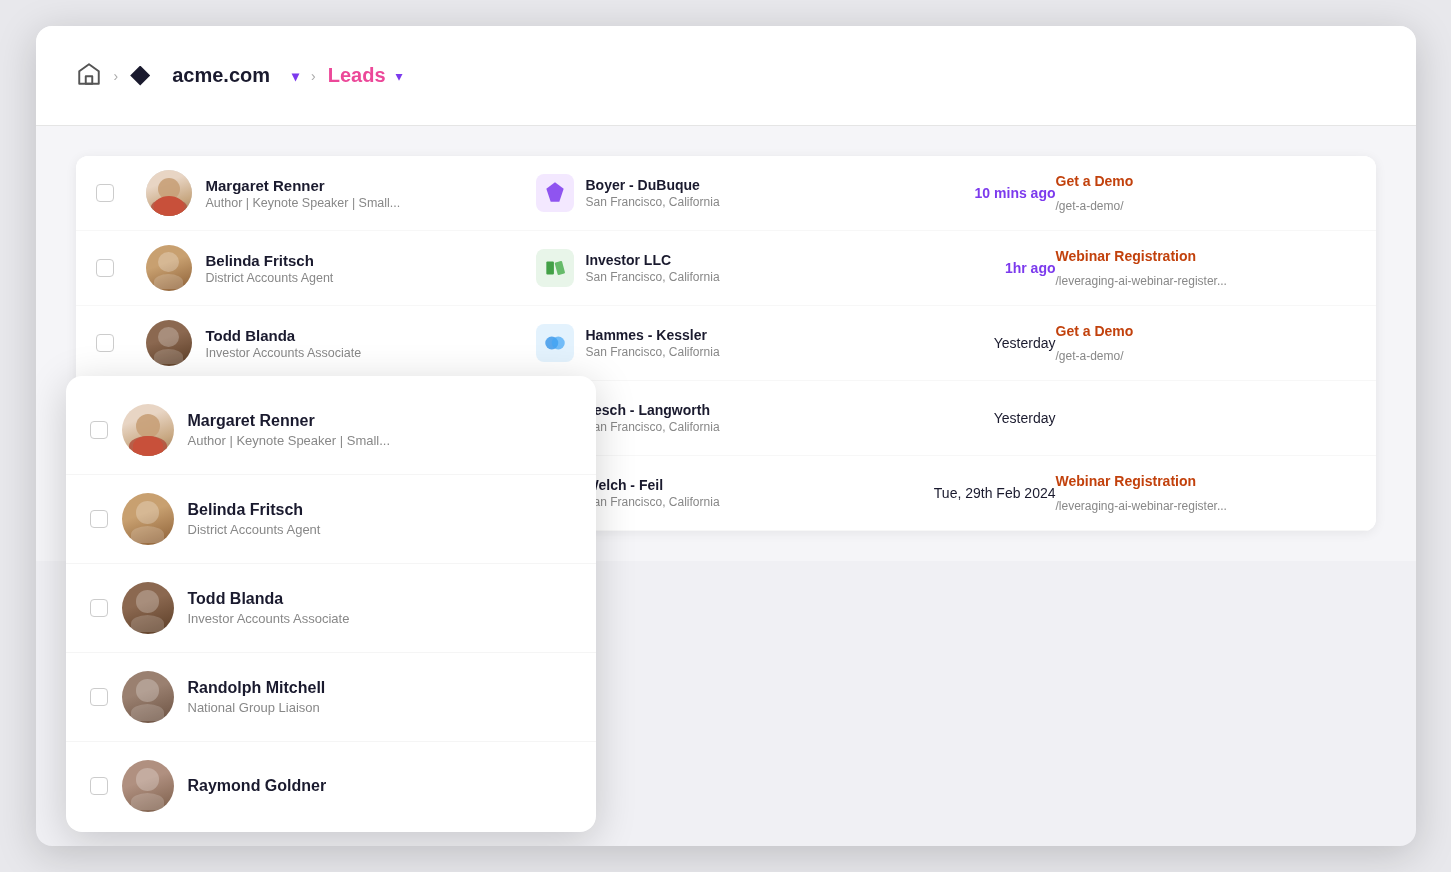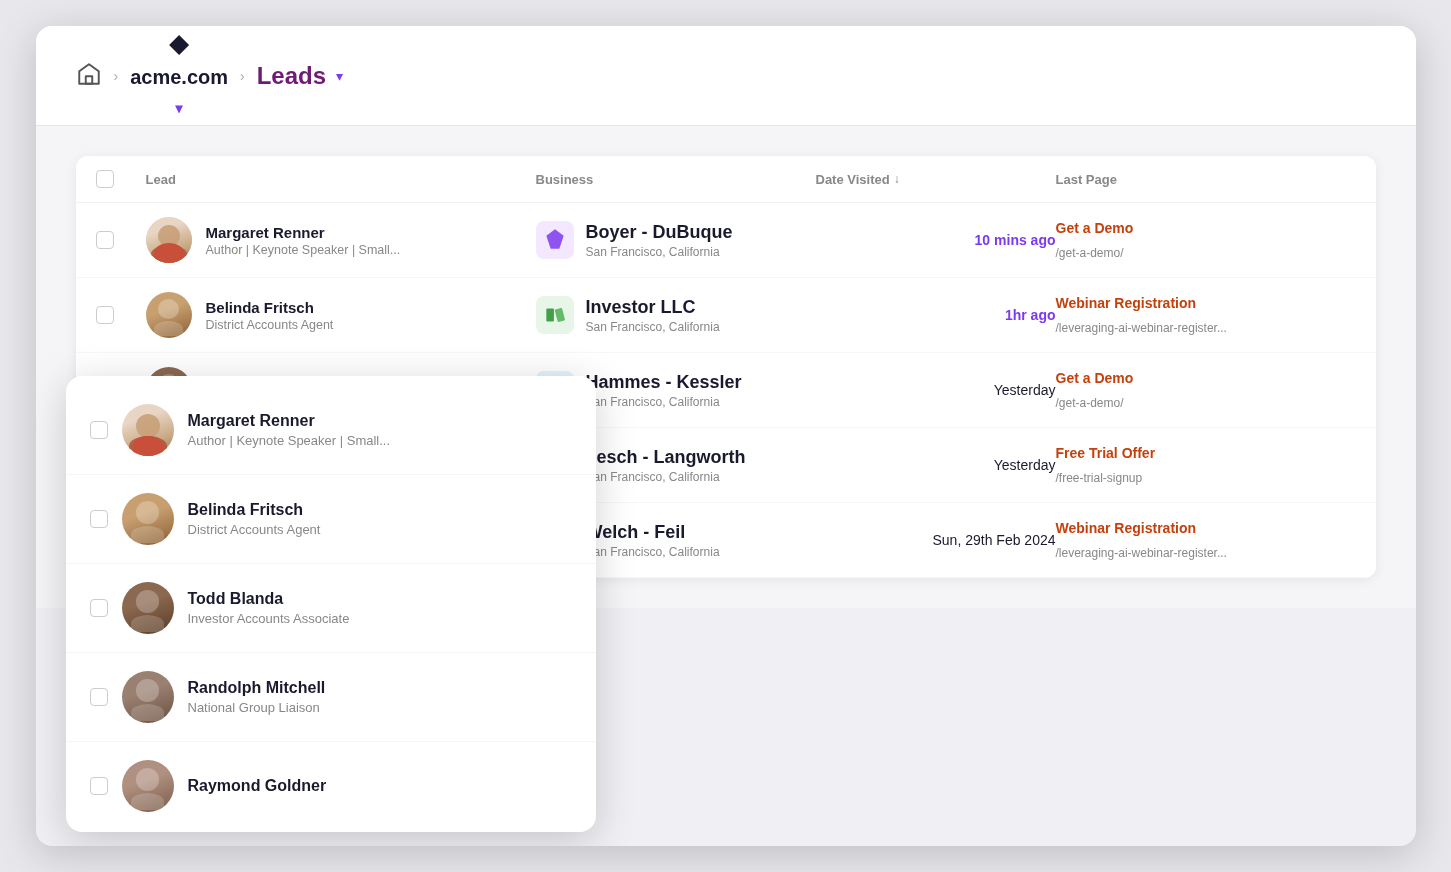--- a/index.html
+++ b/index.html
@@ -41,45 +41,44 @@
 
     .breadcrumb-separator {
       color: #aaa;
       font-size: 14px;
       margin: 0 2px;
     }
 
     .breadcrumb-brand {
       display: flex;
       align-items: center;
-      gap: 11px;
+      gap: 22px;
       font-size: 20px;
       font-weight: 600;
       color: #1a1a2e;
       cursor: pointer;
-      flex-direction: column;
     }
 
     .brand-diamond {
       width: 20px;
       height: 20px;
       background: #1a1a2e;
       clip-path: polygon(50% 0%, 100% 50%, 50% 100%, 0% 50%);
     }
 
     .breadcrumb-chevron {
       color: #7c3aed;
       font-size: 14px;
       cursor: pointer;
     }
 
     .breadcrumb-leads {
-      font-size: 24px;
+      font-size: 20px;
       font-weight: 700;
-      color: #701a75;
+      color: #ec4899;
       cursor: pointer;
     }
 
     
     .main-area {
       background: #f5f5f8;
       padding: 30px 40px;
       position: relative;
     }
 
@@ -169,21 +168,21 @@
       height: 38px;
       border-radius: 8px;
       display: flex;
       align-items: center;
       justify-content: center;
       font-size: 18px;
       flex-shrink: 0;
     }
 
     .biz-info .biz-name {
-      font-size: 18px;
+      font-size: 14px;
       font-weight: 600;
       color: #1a1a2e;
     }
 
     .biz-info .biz-location {
       font-size: 12px;
       color: #888;
       margin-top: 2px;
     }
 
@@ -370,38 +369,20 @@
 
       <span class="breadcrumb-leads">Leads</span>
       <span class="breadcrumb-chevron">▾</span>
     </div>
   </div>
 
   <div class="main-area">
 
     <div class="table-card">
 
-      <div class="table-header">
-        <div>
-          <div class="checkbox"></div>
-        </div>
-        <div class="table-header-cell">
-          <span>Lead</span>
-        </div>
-        <div class="table-header-cell">
-          <span>Business</span>
-        </div>
-        <div class="table-header-cell" style="cursor:pointer;">
-          <span>Date Visited</span>
-          <span class="sort-icon">↓</span>
-        </div>
-        <div class="table-header-cell">
-          <span>Last Page</span>
-        </div>
-      </div>
 
       <div class="table-row">
         <div>
             <div class="checkbox"></div>
           </div>
         <div class="lead-cell">
           <div class="avatar">
             <div class="av-margaret" style="width:100%;height:100%;position:relative;">
               <div style="position:absolute;top:8px;left:50%;transform:translateX(-50%);width:22px;height:22px;border-radius:50%;background:rgba(200,160,120,0.9);"></div>
               <div style="position:absolute;bottom:0;left:50%;transform:translateX(-50%);width:36px;height:18px;border-radius:50% 50% 0 0;background:rgba(180,80,60,0.85);"></div>
@@ -522,24 +503,20 @@
               <circle cx="12" cy="12" r="8" stroke="#7c3aed" stroke-width="2" fill="none"></circle>
               <path d="M8 12 L12 8 L16 12" stroke="#7c3aed" stroke-width="2" fill="none"></path>
             </svg>
           </div>
           <div class="biz-info">
             <div class="biz-name">Lesch - Langworth</div>
             <div class="biz-location">San Francisco, California</div>
           </div>
         </div>
         <div class="date-cell">Yesterday</div>
-        <div class="last-page-cell">
-          <div class="page-title">Free Trial Offer</div>
-          <div class="page-url">/free-trial-signup</div>
-        </div>
       </div>
 
       <div class="table-row">
         <div>
             <div class="checkbox"></div>
           </div>
         <div class="lead-cell">
           <div class="avatar av-raymond">
             <div class="av-person">
               <div class="av-head"></div>
@@ -557,21 +534,21 @@
               <line x1="6" y1="18" x2="18" y2="6" stroke="#43a047" stroke-width="2.5"></line>
               <line x1="6" y1="14" x2="14" y2="6" stroke="#43a047" stroke-width="2.5"></line>
               <line x1="10" y1="18" x2="18" y2="10" stroke="#43a047" stroke-width="2.5"></line>
             </svg>
           </div>
           <div class="biz-info">
             <div class="biz-name">Welch - Feil</div>
             <div class="biz-location">San Francisco, California</div>
           </div>
         </div>
-        <div class="date-cell">Sun, 29th Feb 2024</div>
+        <div class="date-cell">Tue, 29th Feb 2024</div>
         <div class="last-page-cell">
           <div class="page-title">Webinar Registration</div>
           <div class="page-url">/leveraging-ai-webinar-register...</div>
         </div>
       </div>
 
     </div>
 
     <div class="floating-panel">
 

